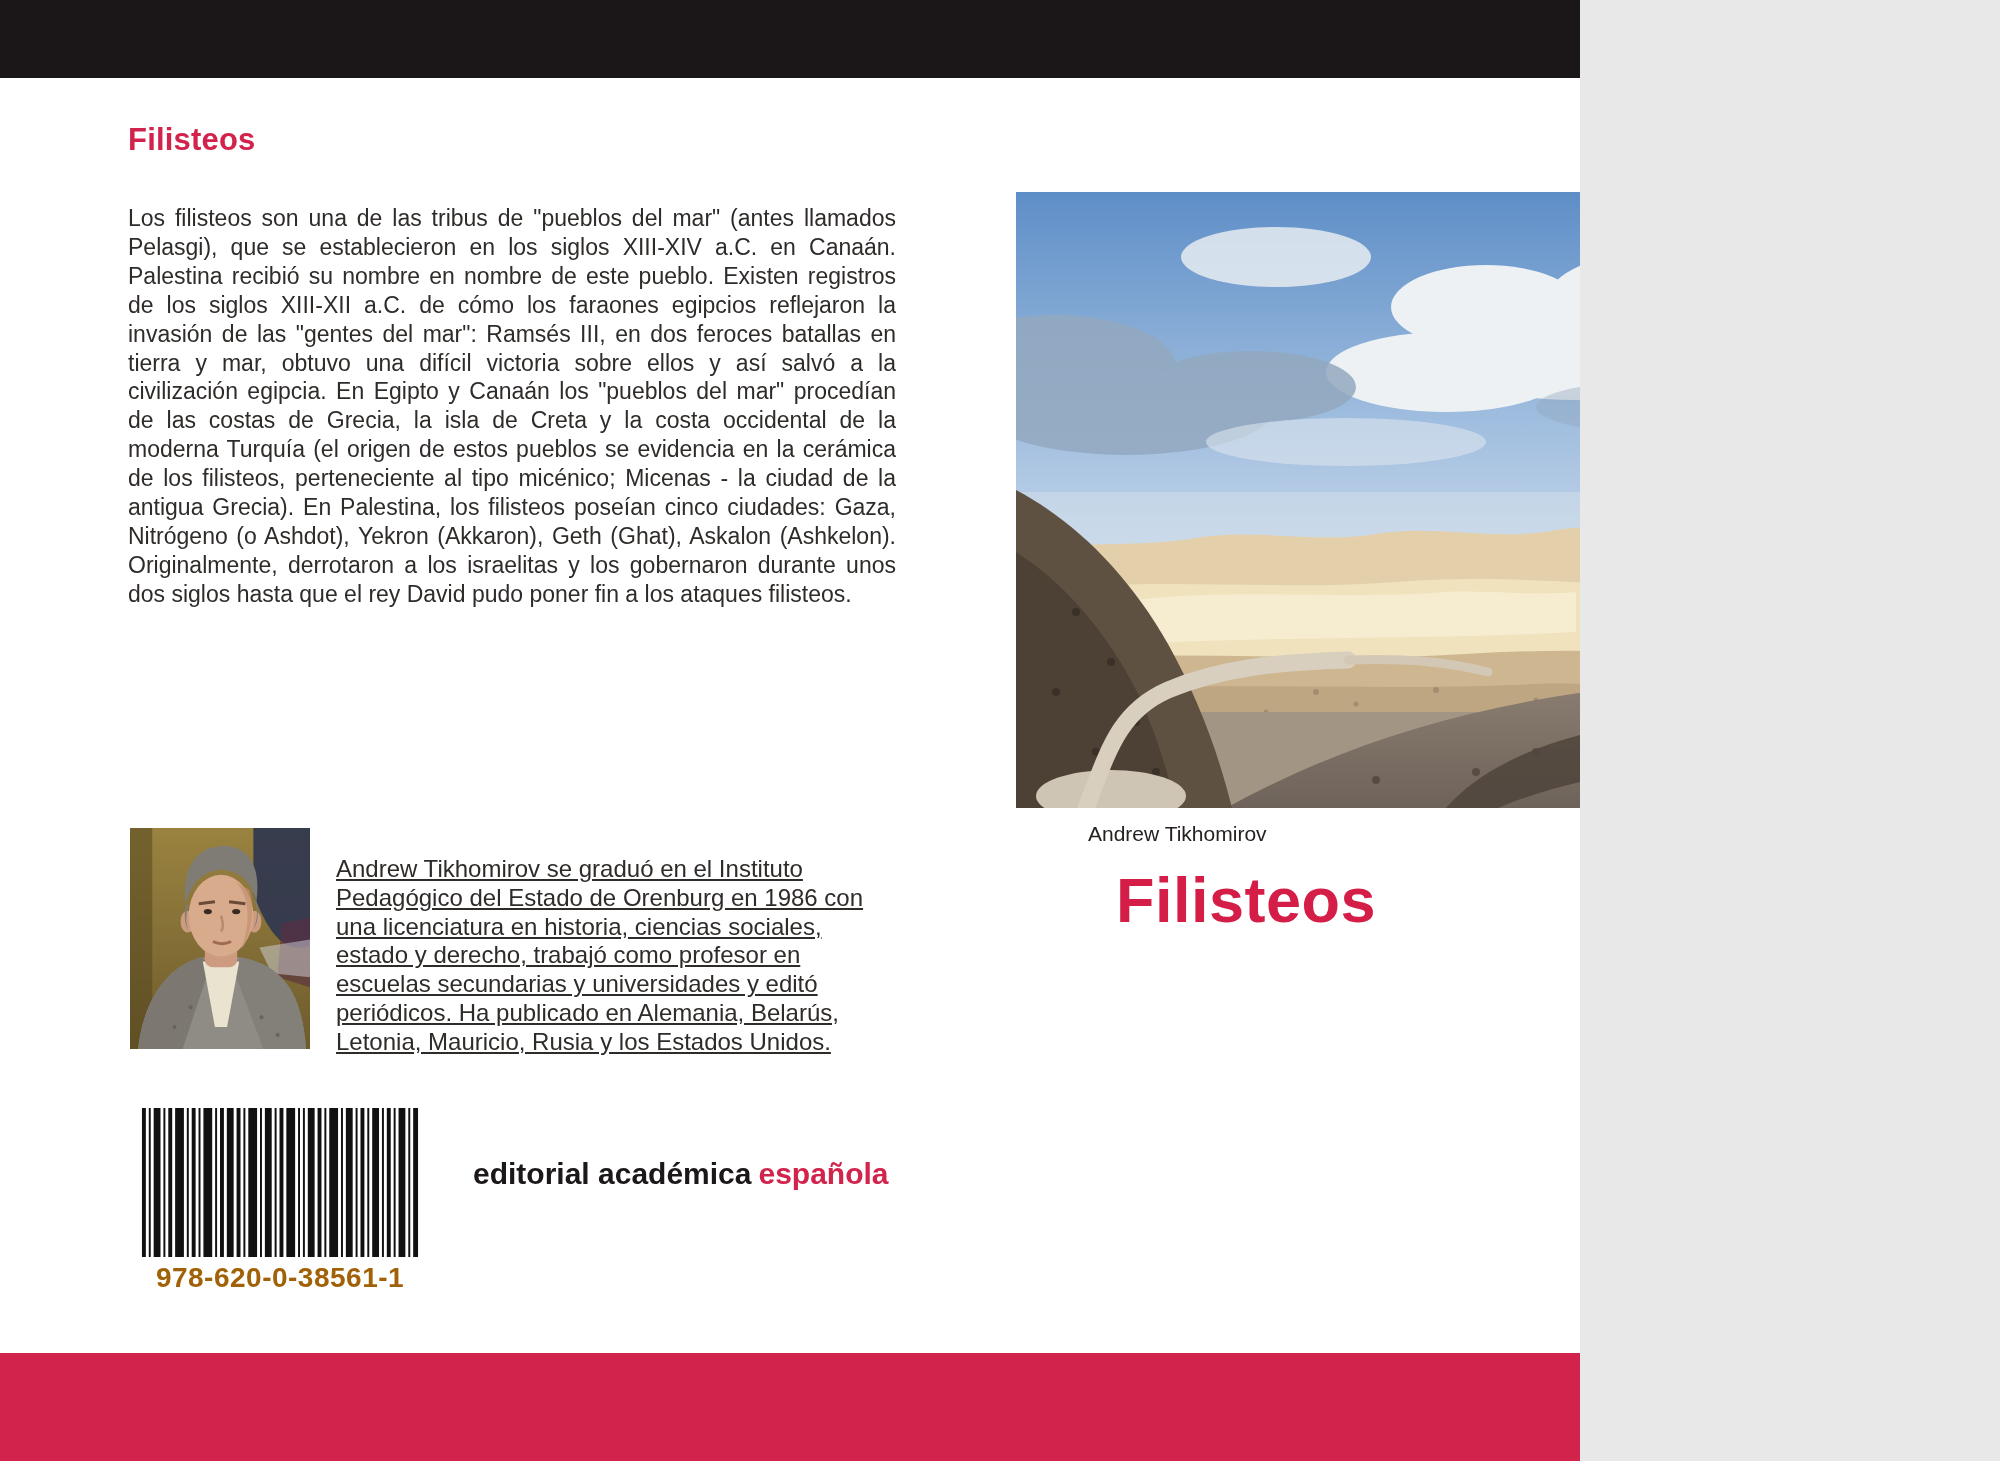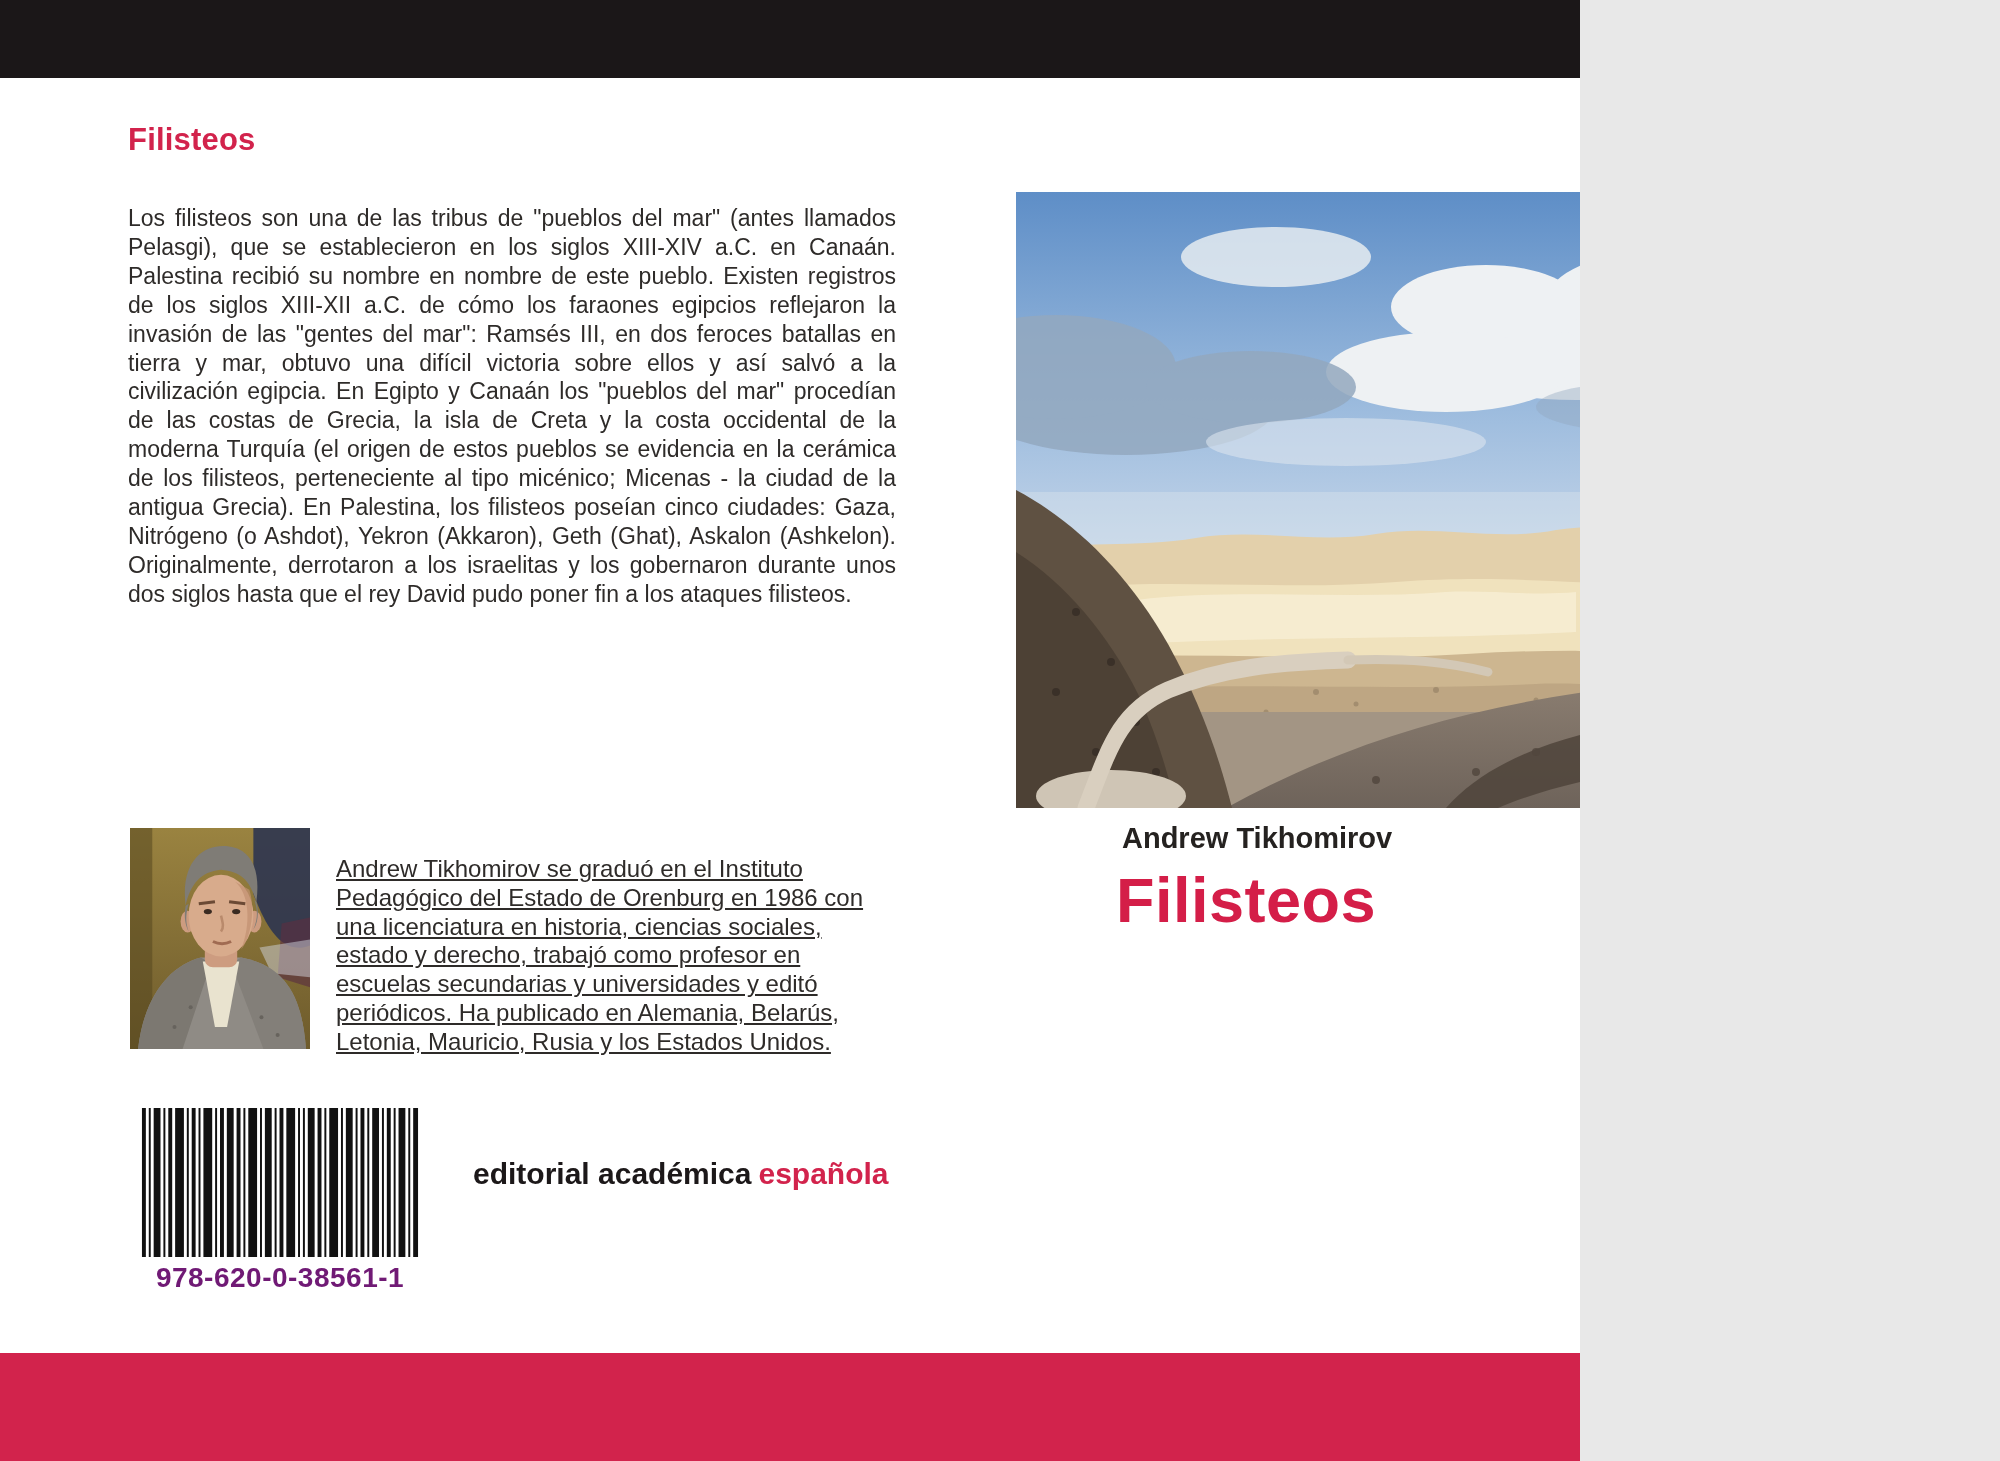--- a/index.html
+++ b/index.html
@@ -21,29 +21,29 @@
     left:128px;top:181px;width:768px;
     font-size:23px;line-height:28.9px;
     text-align:justify;color:#2e2b29;
   }
   .author-photo{left:130px;top:828px;width:180px;height:221px;}
   .back-bio{
     left:336px;top:831px;width:534px;
     font-size:24px;line-height:28.8px;color:#2e2b29;text-decoration:underline;
   }
   .barcode{left:140px;top:1108px;width:280px;height:149px;}
-  .isbn{left:128px;top:1262px;width:304px;text-align:center;font-size:28px;font-weight:bold;color:#701a75;letter-spacing:0.5px;}
+  .isbn{left:128px;top:1262px;width:304px;text-align:center;font-size:28px;font-weight:bold;color:#a16207;letter-spacing:0.5px;}
   .publisher-line{left:473px;top:1157px;font-size:30px;font-weight:bold;color:#1c1819;}
   .publisher-line .accent{color:#d2234c;margin-left:7px;}
   
   .eae-logo{left:1658px;top:94px;width:232px;height:92px;}
   .logo-caption{left:1658px;top:181px;width:232px;text-align:center;font-size:17.5px;font-weight:bold;color:#1c1819;white-space:nowrap;}
   .logo-caption .accent{color:#e42a52;margin-left:4px;}
   .landscape{left:1016px;top:192px;width:984px;height:616px;}
-  .front-author{left:1122px;top:822px;font-size:29px;font-weight:bold;color:#252220;}
+  .front-author{left:1088px;top:822px;font-size:21px;font-weight:normal;color:#252220;}
   .front-title{left:1116px;top:864px;font-size:63px;font-weight:bold;color:#d41e48;letter-spacing:0.5px;}
   .front-subtitle{left:1120px;top:951px;font-size:33px;font-weight:bold;color:#252220;}
 </style>
 </head>
 <body>
 
 <div class="cover">
 
   <div class="abs top-band"></div>
 

